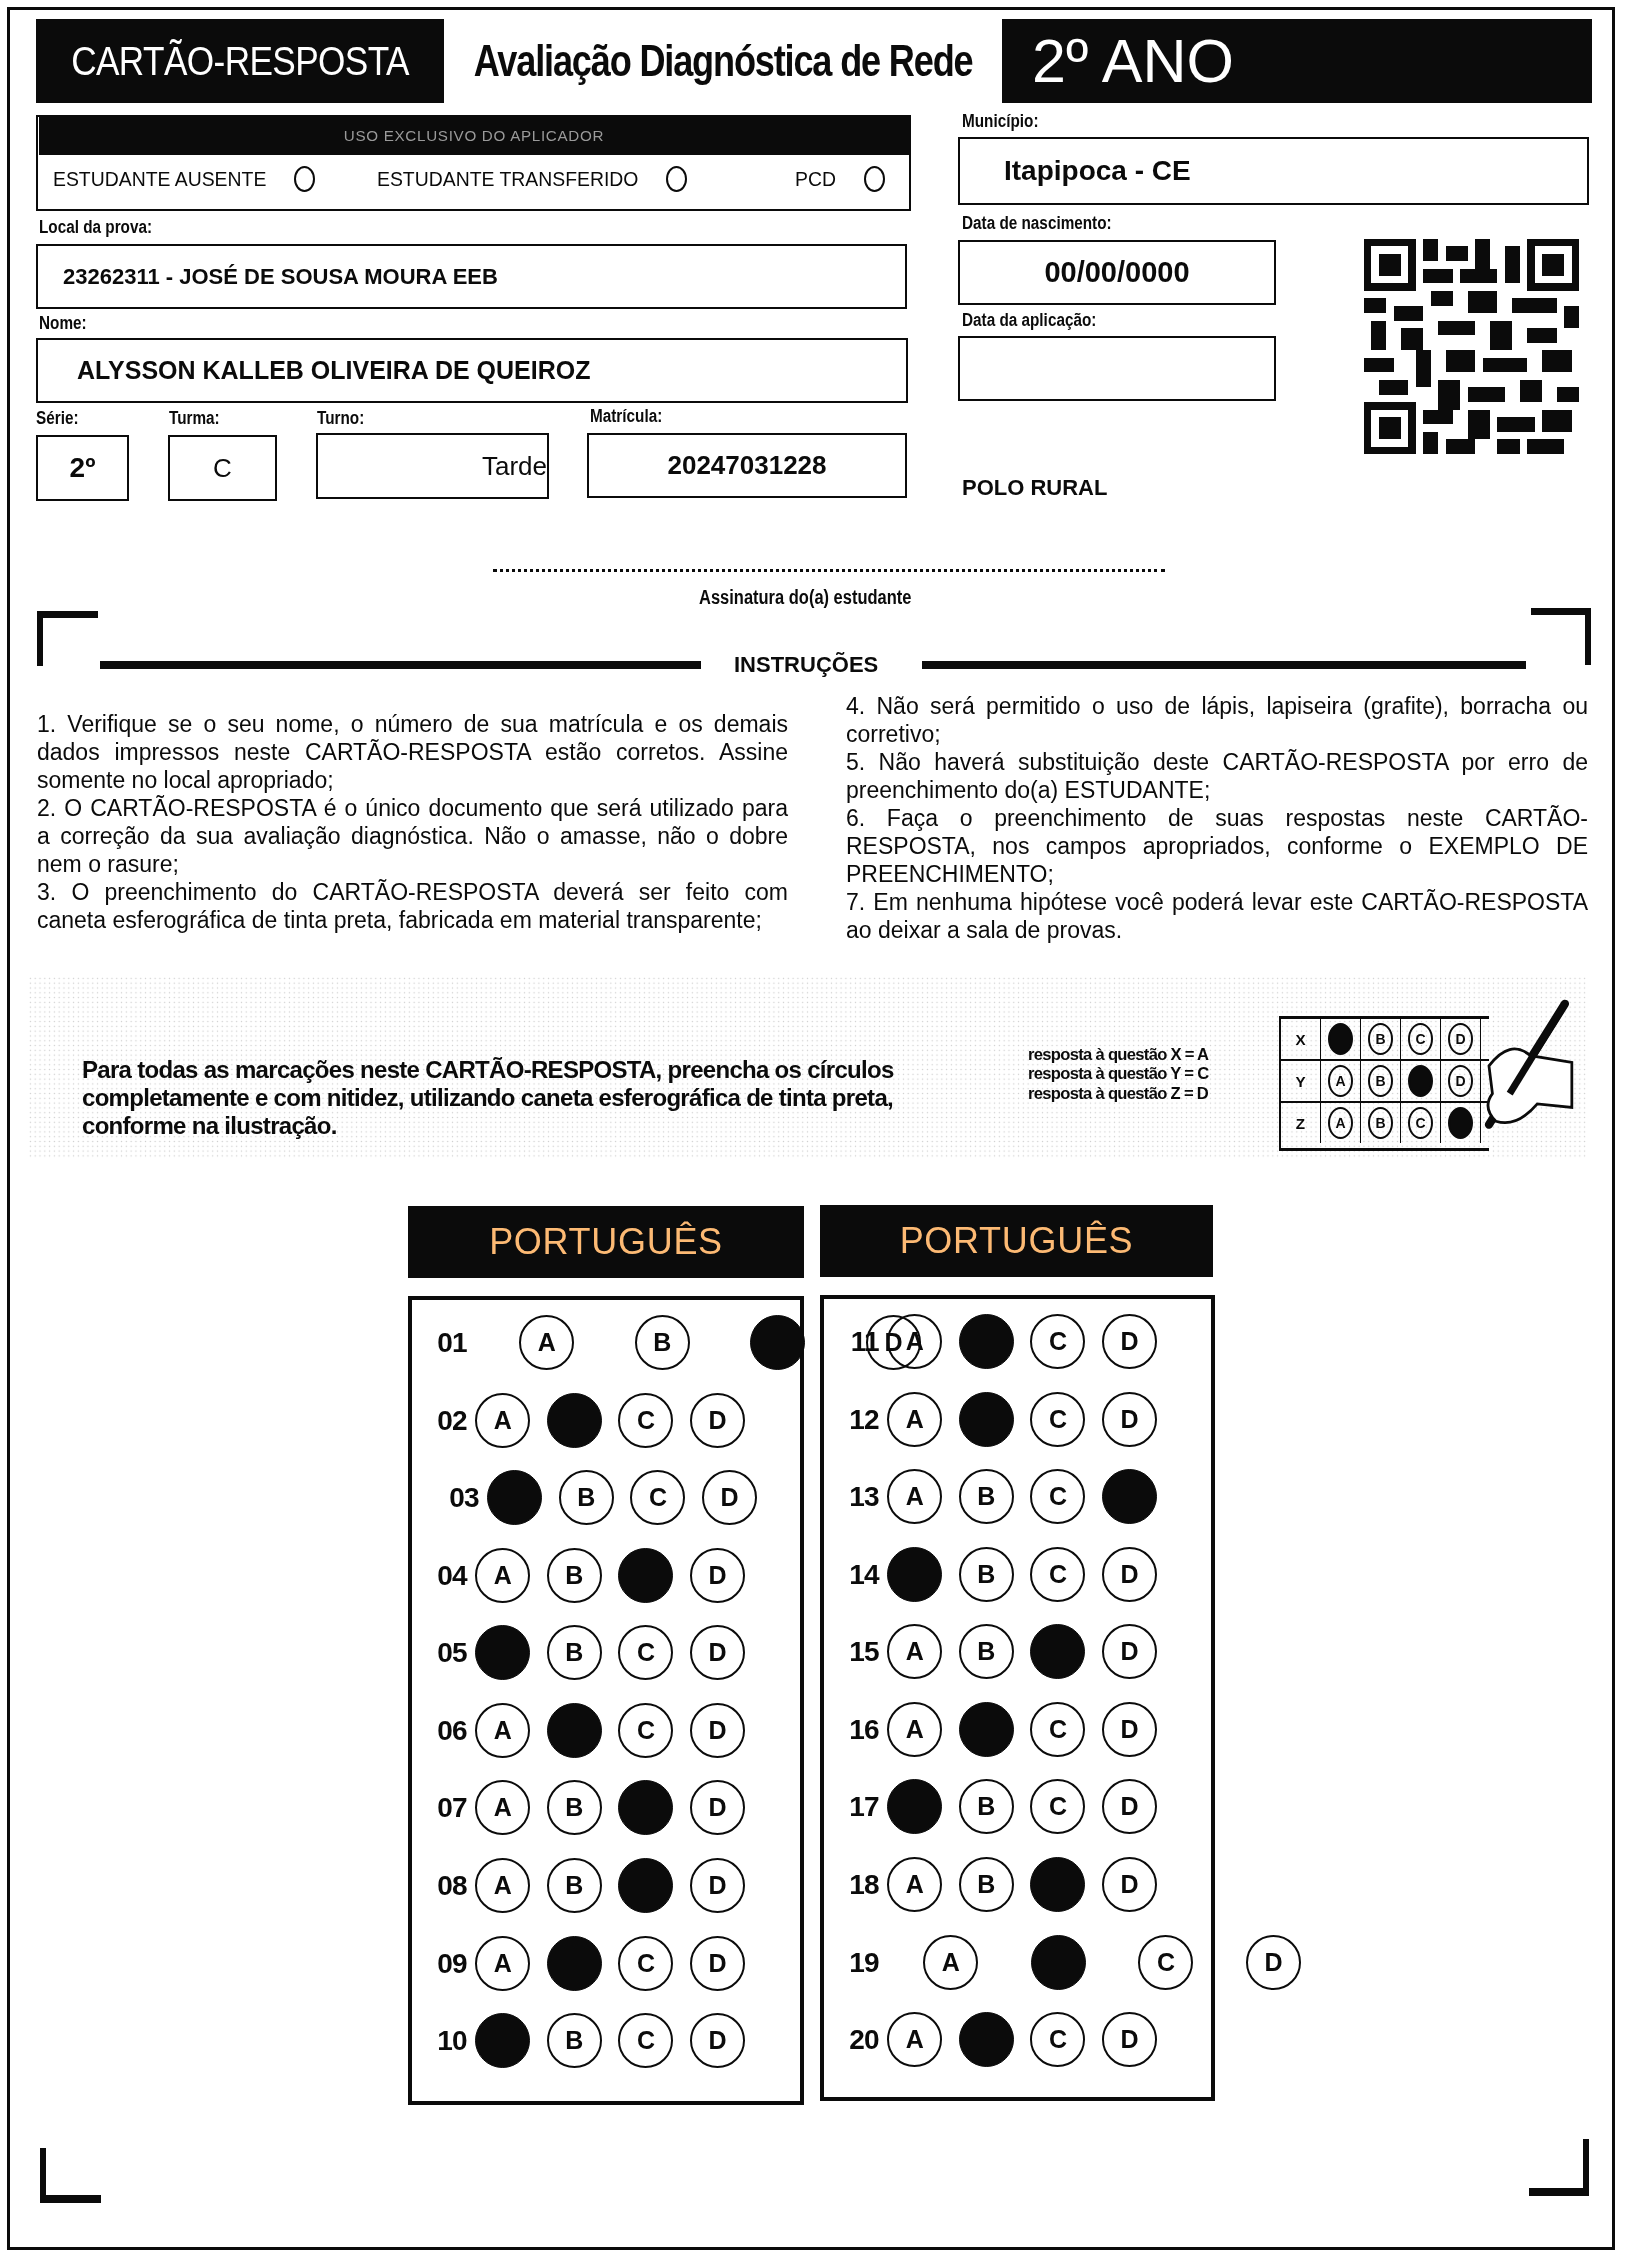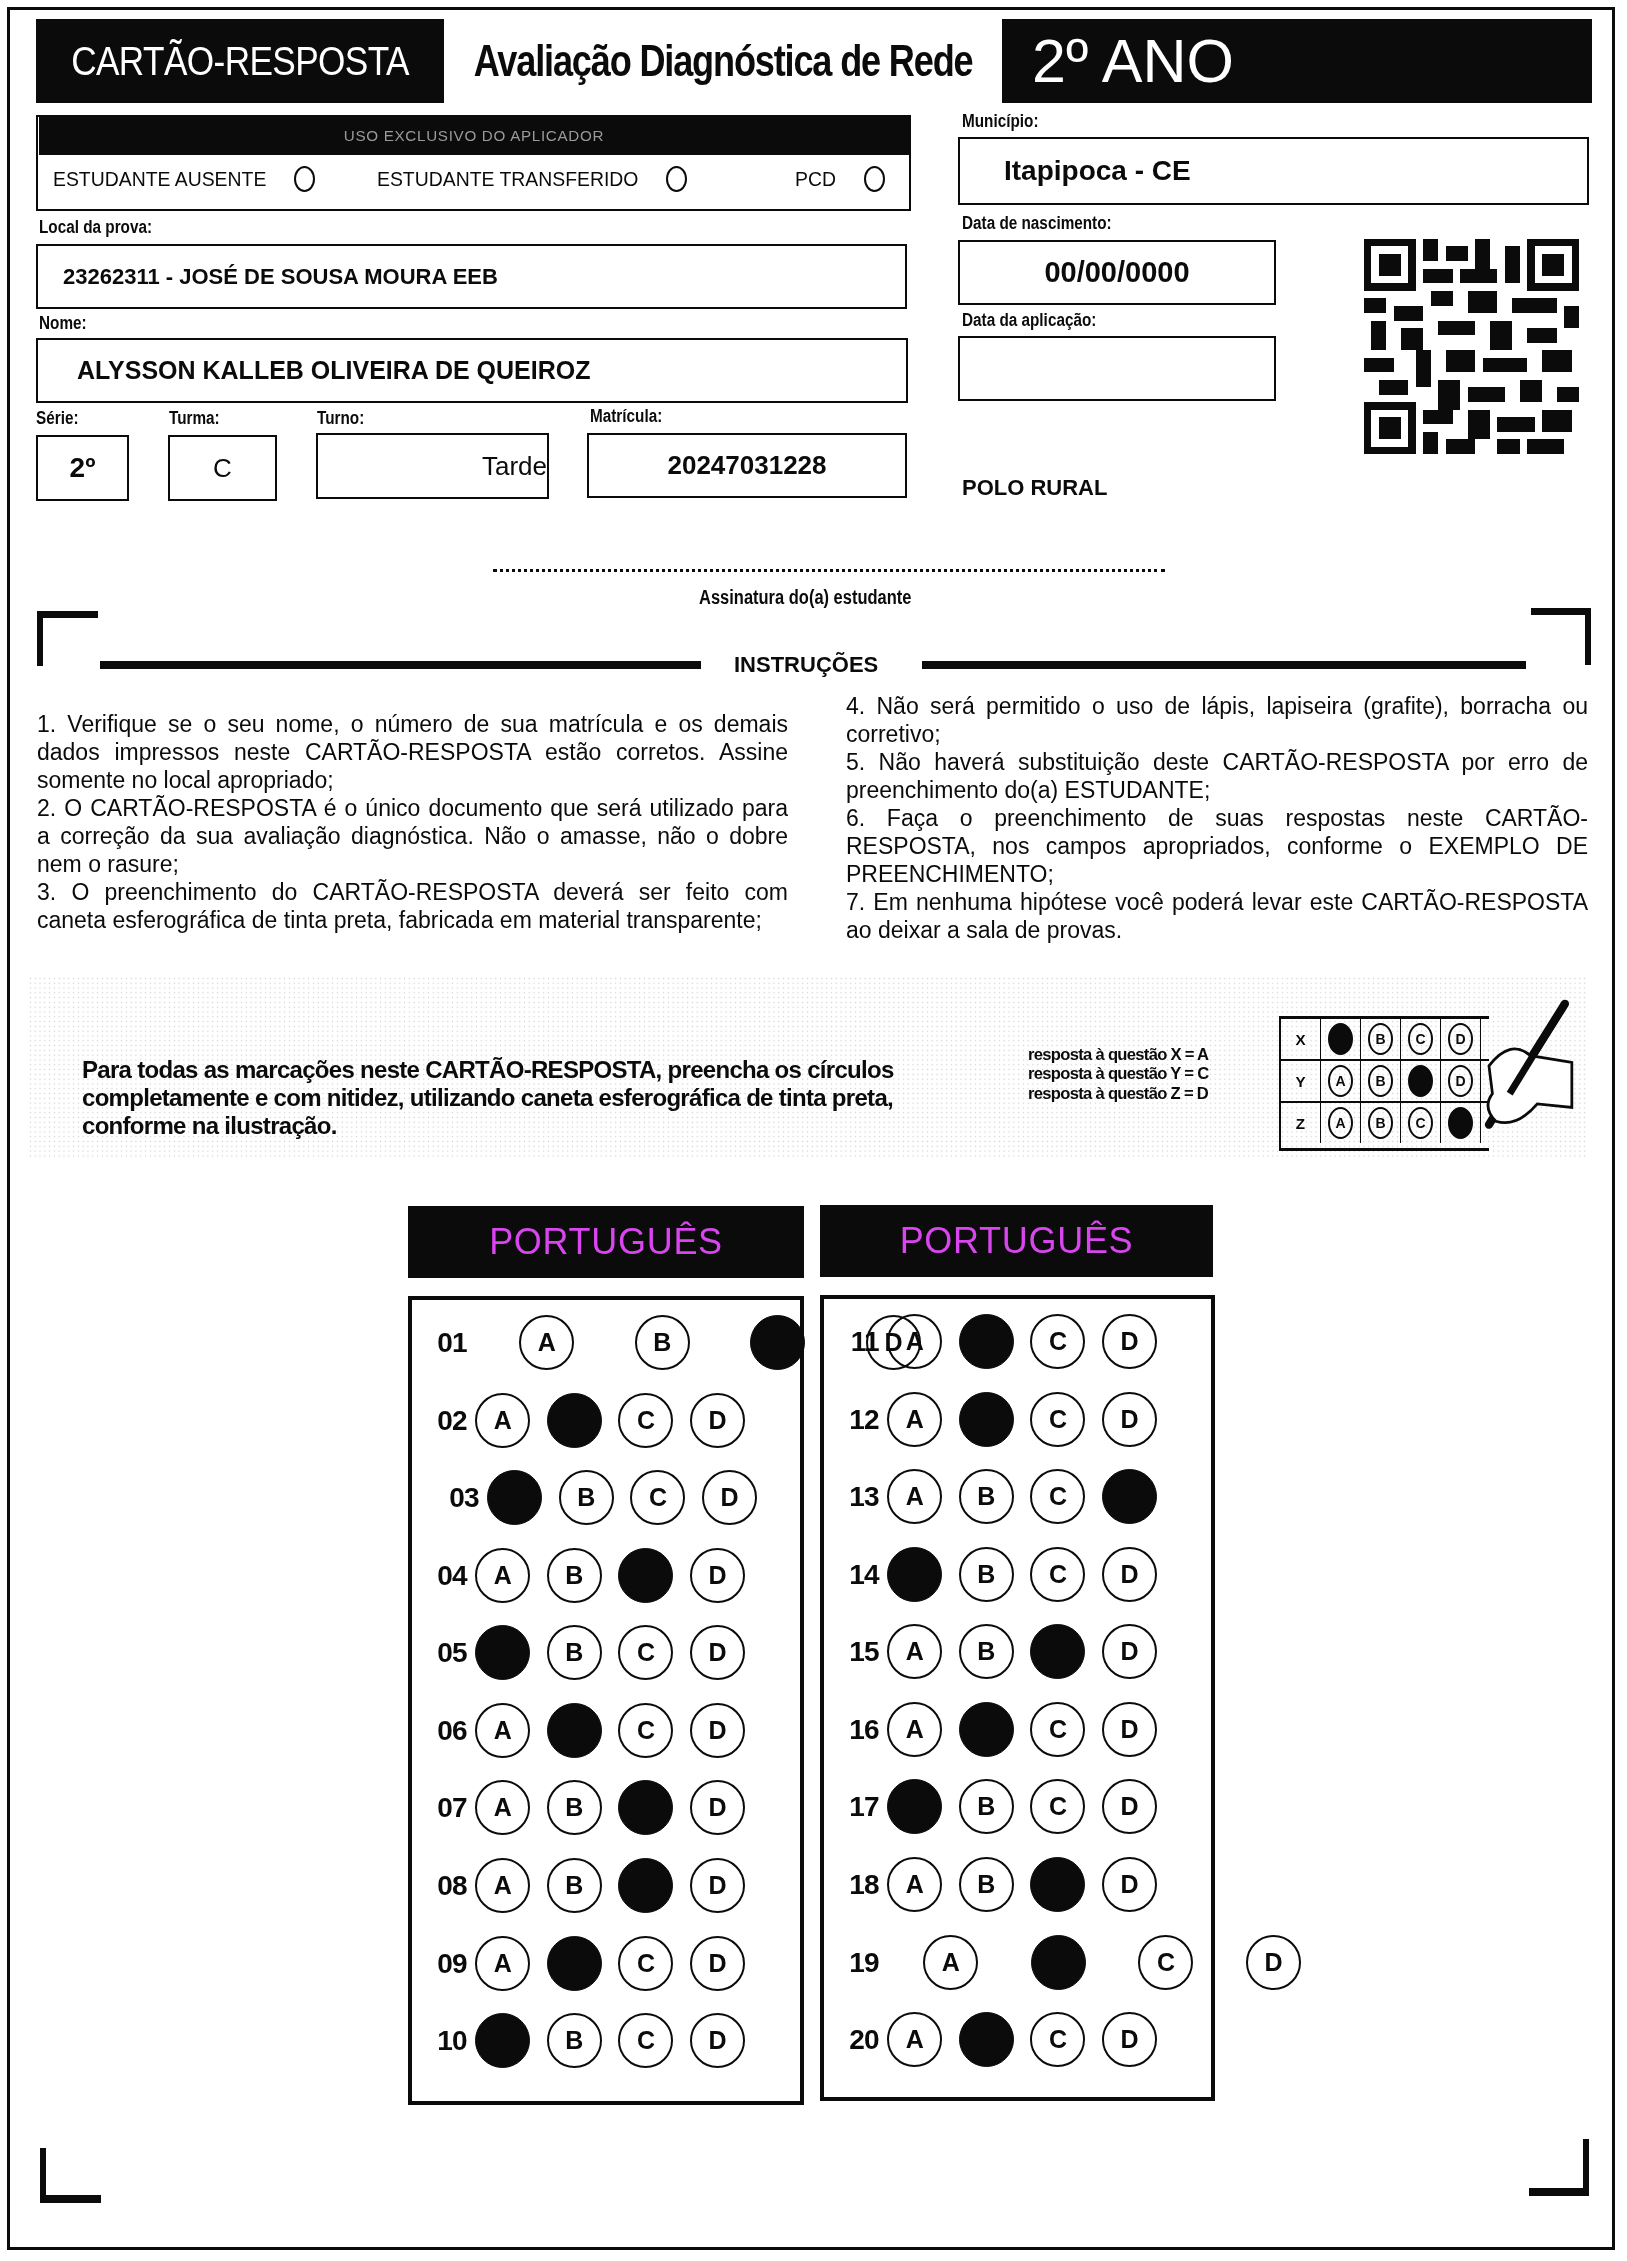--- a/index.html
+++ b/index.html
@@ -31,21 +31,21 @@
     radial-gradient(#cfcfcf 0.7px, transparent 1px) 0 0/4.8px 4.8px;opacity:1;}
   .ex-text{left:82px;top:1056px;width:831px;font-size:24px;font-weight:bold;line-height:28px;letter-spacing:-0.7px;}
   .ex-legend{left:1028px;top:1045px;font-size:16.6px;font-weight:bold;line-height:19.4px;letter-spacing:-0.7px;}
   .ex-grid{left:1279px;top:1016px;width:208px;height:129px;border-top:3.5px solid #0b0b0b;border-bottom:3.5px solid #0b0b0b;border-left:2.1px solid #0b0b0b;}
   .ex-row{display:flex;height:40px;border-bottom:2.1px solid #0b0b0b;}
   .ex-row:last-child{border-bottom:none;}
   .ex-cell{width:39px;border-right:1.4px solid #0b0b0b;display:flex;align-items:center;justify-content:center;font-weight:bold;font-size:15.2px;}
   .ex-bub{width:25px;height:32px;border:2.1px solid #0b0b0b;border-radius:50%;box-sizing:border-box;display:flex;align-items:center;justify-content:center;font-size:14px;font-weight:bold;}
   .ex-bub.filled{background:#0b0b0b;}
   
-  .subj-head{top:1206px;height:72px;background:#0b0b0b;color:#d946ef;font-size:36px;display:flex;align-items:center;justify-content:center;letter-spacing:0.7px;}
+  .subj-head{top:1206px;height:72px;background:#0b0b0b;color:#fdba74;font-size:36px;display:flex;align-items:center;justify-content:center;letter-spacing:0.7px;}
   .answer-box{top:1296px;border:4.2px solid #0b0b0b;box-sizing:border-box;}
   .q-row{position:absolute;left:0;display:flex;align-items:center;}
   .q-num{width:48px;font-size:28px;font-weight:bold;text-align:right;margin-right:8.3px;letter-spacing:-0.7px;}
   .bubble{width:55px;height:55px;border:2.8px solid #0b0b0b;border-radius:50%;box-sizing:border-box;display:flex;align-items:center;justify-content:center;font-size:25px;font-weight:bold;margin-right:16.6px;}
   .bubble.filled{background:#0b0b0b;color:transparent;border-width:1.4px;}
 </style>
 </head>
 <body>
 
 <div class="abs page-border"></div>

